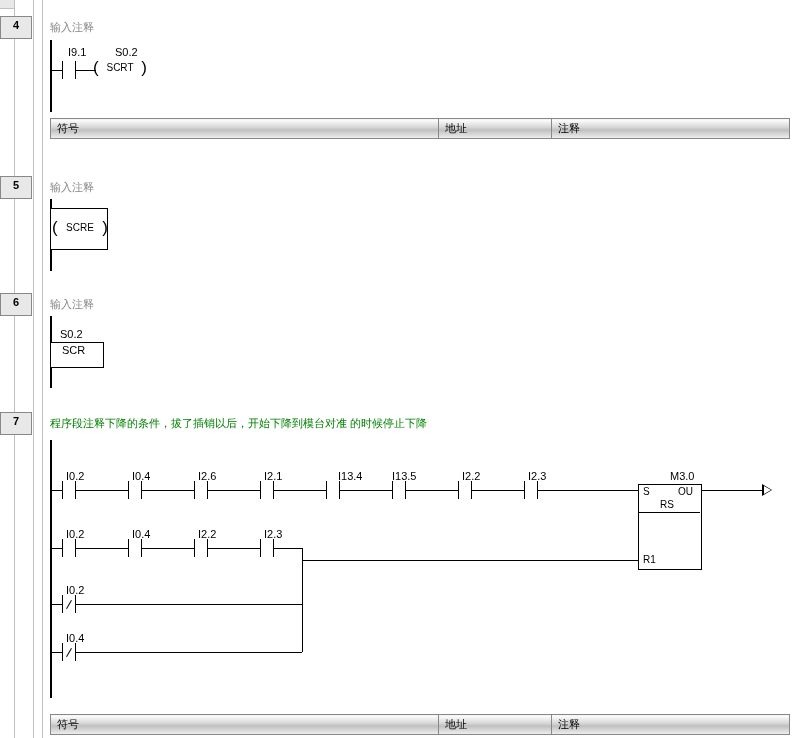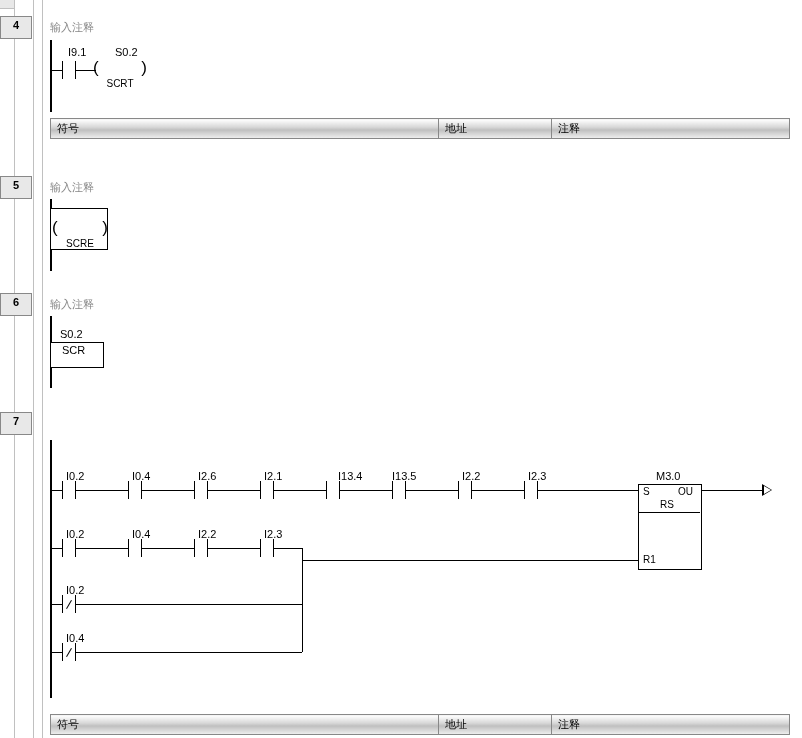--- a/index.html
+++ b/index.html
@@ -16,21 +16,21 @@
 .contact{position:absolute;height:18px;}
 .contact .bar{position:absolute;top:0;width:0;height:18px;border-left:1.5px solid #000;}
 .contact .l{left:0;}
 .contact .r{right:0;}
 .contact .nc{position:absolute;left:2px;right:2px;top:-1px;bottom:-1px;}
 .contact .nc:after{content:"";position:absolute;left:0;right:0;top:50%;border-top:1.5px solid #000;transform:rotate(-60deg);transform-origin:center;}
 .coil{position:absolute;height:18px;}
 .coil .paren{position:absolute;top:-2px;font-size:17px;line-height:20px;font-family:"Arial";}
 .coil .pl{left:-3px;}
 .coil .pr{right:-5px;}
-.coil .txt{position:absolute;left:6px;right:4px;top:18px;text-align:center;font-size:10px;}
+.coil .txt{position:absolute;left:6px;right:4px;top:2px;text-align:center;font-size:10px;}
 .box{position:absolute;border:1.5px solid #000;box-sizing:border-box;background:#fff;}
 .arrow-r{position:absolute;width:0;height:0;border-top:6px solid transparent;border-bottom:6px solid transparent;border-left:10px solid #000;}
 .arrow-r:after{content:"";position:absolute;left:-8px;top:-4px;border-top:4px solid transparent;border-bottom:4px solid transparent;border-left:7px solid #fff;}
 .sym-table{position:absolute;border-collapse:collapse;}
 .sym-table th{font-weight:normal;text-align:left;padding:2px 6px;border:1px solid #888;background:linear-gradient(#fff,#d8d8d8 40%,#bfbfbf 55%,#f0f0f0);}
 .sym-table td{padding:2px 6px;border:1px solid #a0a0a0;background:#fff;}
 .box-label{position:absolute;font-size:10px;}
 </style>
 </head>
 <body>
@@ -87,20 +87,21 @@
 
 <div class="network-cell" style="top:293px;height:23px"><span>6</span></div>
 <div class="comment" style="left:50px;top:297px">输入注释</div>
 
 <div class="rail" style="left:50px;top:316px;height:72px"></div>
 <div class="label" style="left:60px;top:328px">S0.2</div>
 <div class="box" style="left:50px;top:342px;width:54px;height:26px"></div>
 <div class="label" style="left:62px;top:344px">SCR</div>
 
 <div class="network-cell" style="top:412px;height:23px"><span>7</span></div>
+<div class="comment green" style="left:50px;top:416px">程序段注释下降的条件，拔了插销以后，开始下降到模台对准 的时候停止下降</div>
 
 <div class="rail" style="left:50px;top:440px;height:258px"></div>
 
 <div class="label" style="left:66px;top:470px">I0.2</div>
 <div class="wire-h" style="left:50px;top:490px;width:12px"></div>
 <div class="contact" style="left:62px;top:481px;width:14px">
       <div class="bar l"></div>
       <div class="bar r"></div>
     </div>
 <div class="wire-h" style="left:76px;top:490px;width:52px"></div>
@@ -147,21 +148,21 @@
     </div>
 <div class="wire-h" style="left:472px;top:490px;width:52px"></div>
 
 <div class="label" style="left:528px;top:470px">I2.3</div>
 <div class="contact" style="left:524px;top:481px;width:14px">
       <div class="bar l"></div>
       <div class="bar r"></div>
     </div>
 <div class="wire-h" style="left:538px;top:490px;width:100px"></div>
 
-<div class="label" style="left:656px;top:470px">M3.0</div>
+<div class="label" style="left:670px;top:470px">M3.0</div>
 <div class="box" style="left:638px;top:484px;width:64px;height:86px"></div>
 <div class="box-label" style="left:643px;top:486px">S</div>
 <div class="box-label" style="left:678px;top:486px">OU</div>
 
 <div class="box-label" style="left:660px;top:499px">RS</div>
 <div class="box-label" style="left:643px;top:554px">R1</div>
 
 <div class="wire-h" style="left:639px;top:512px;width:61px"></div>
 
 <div class="wire-h" style="left:702px;top:490px;width:60px"></div>

